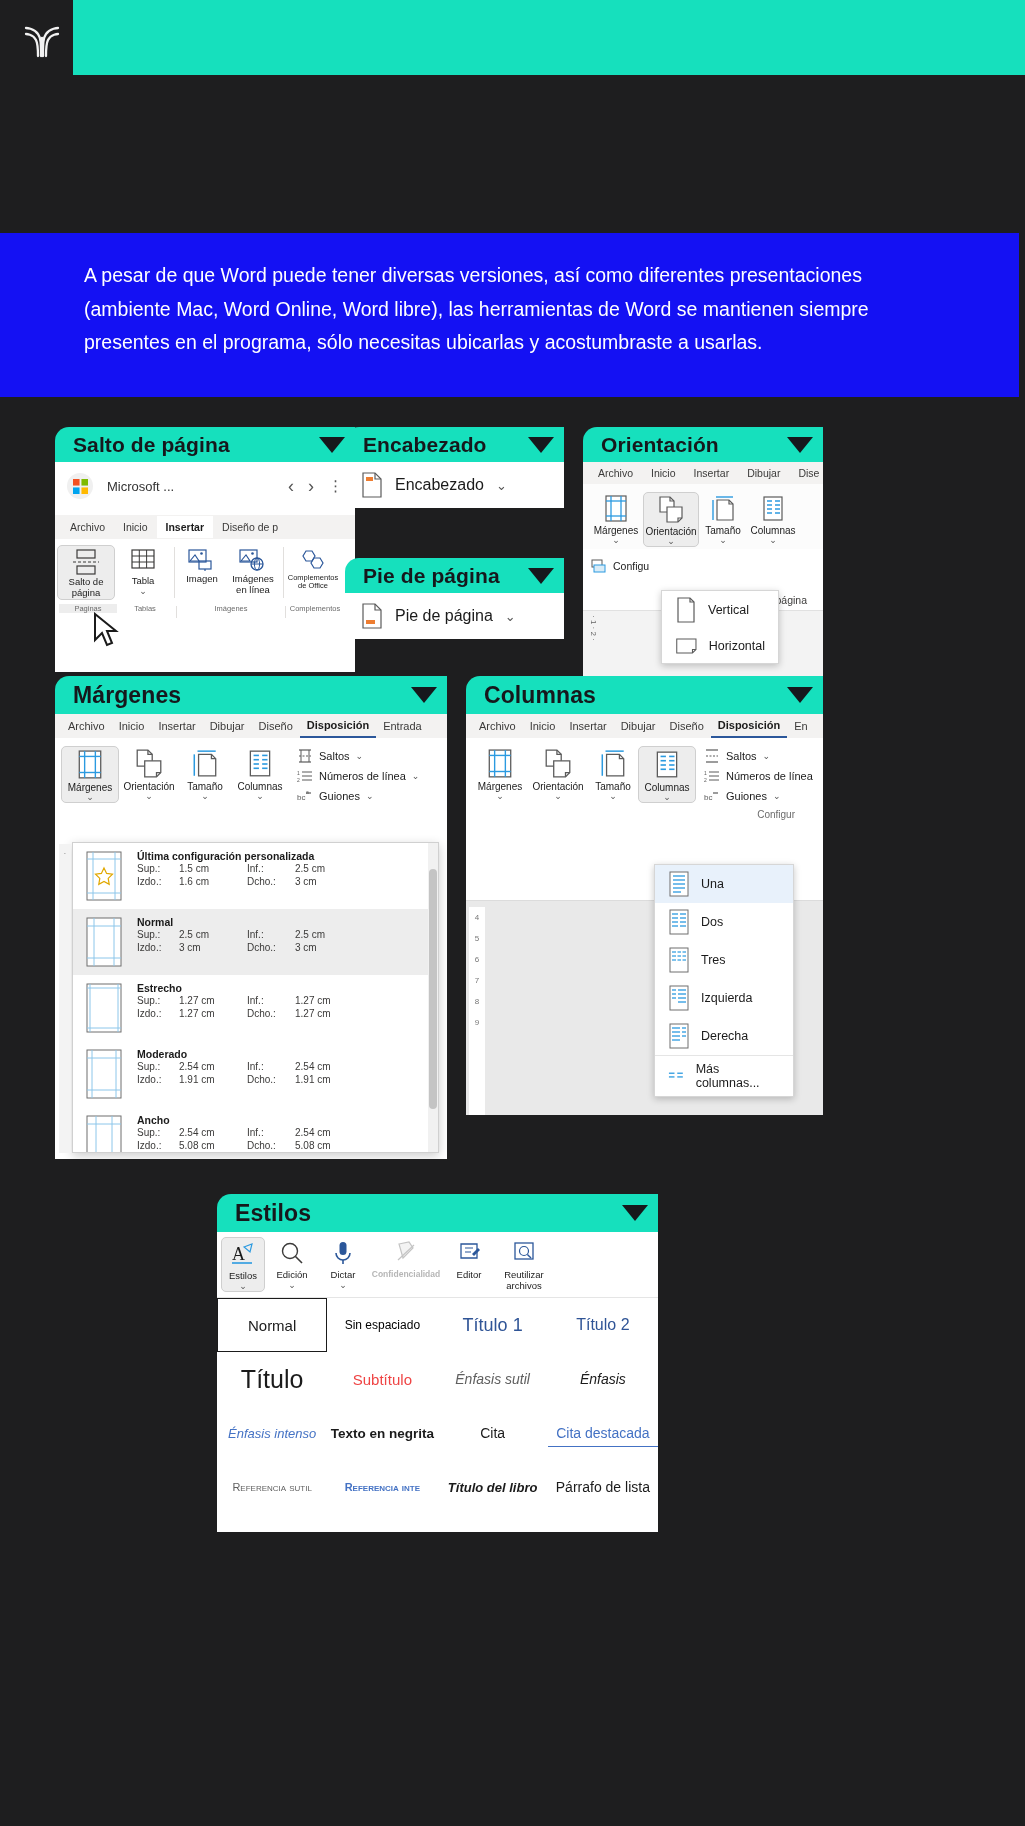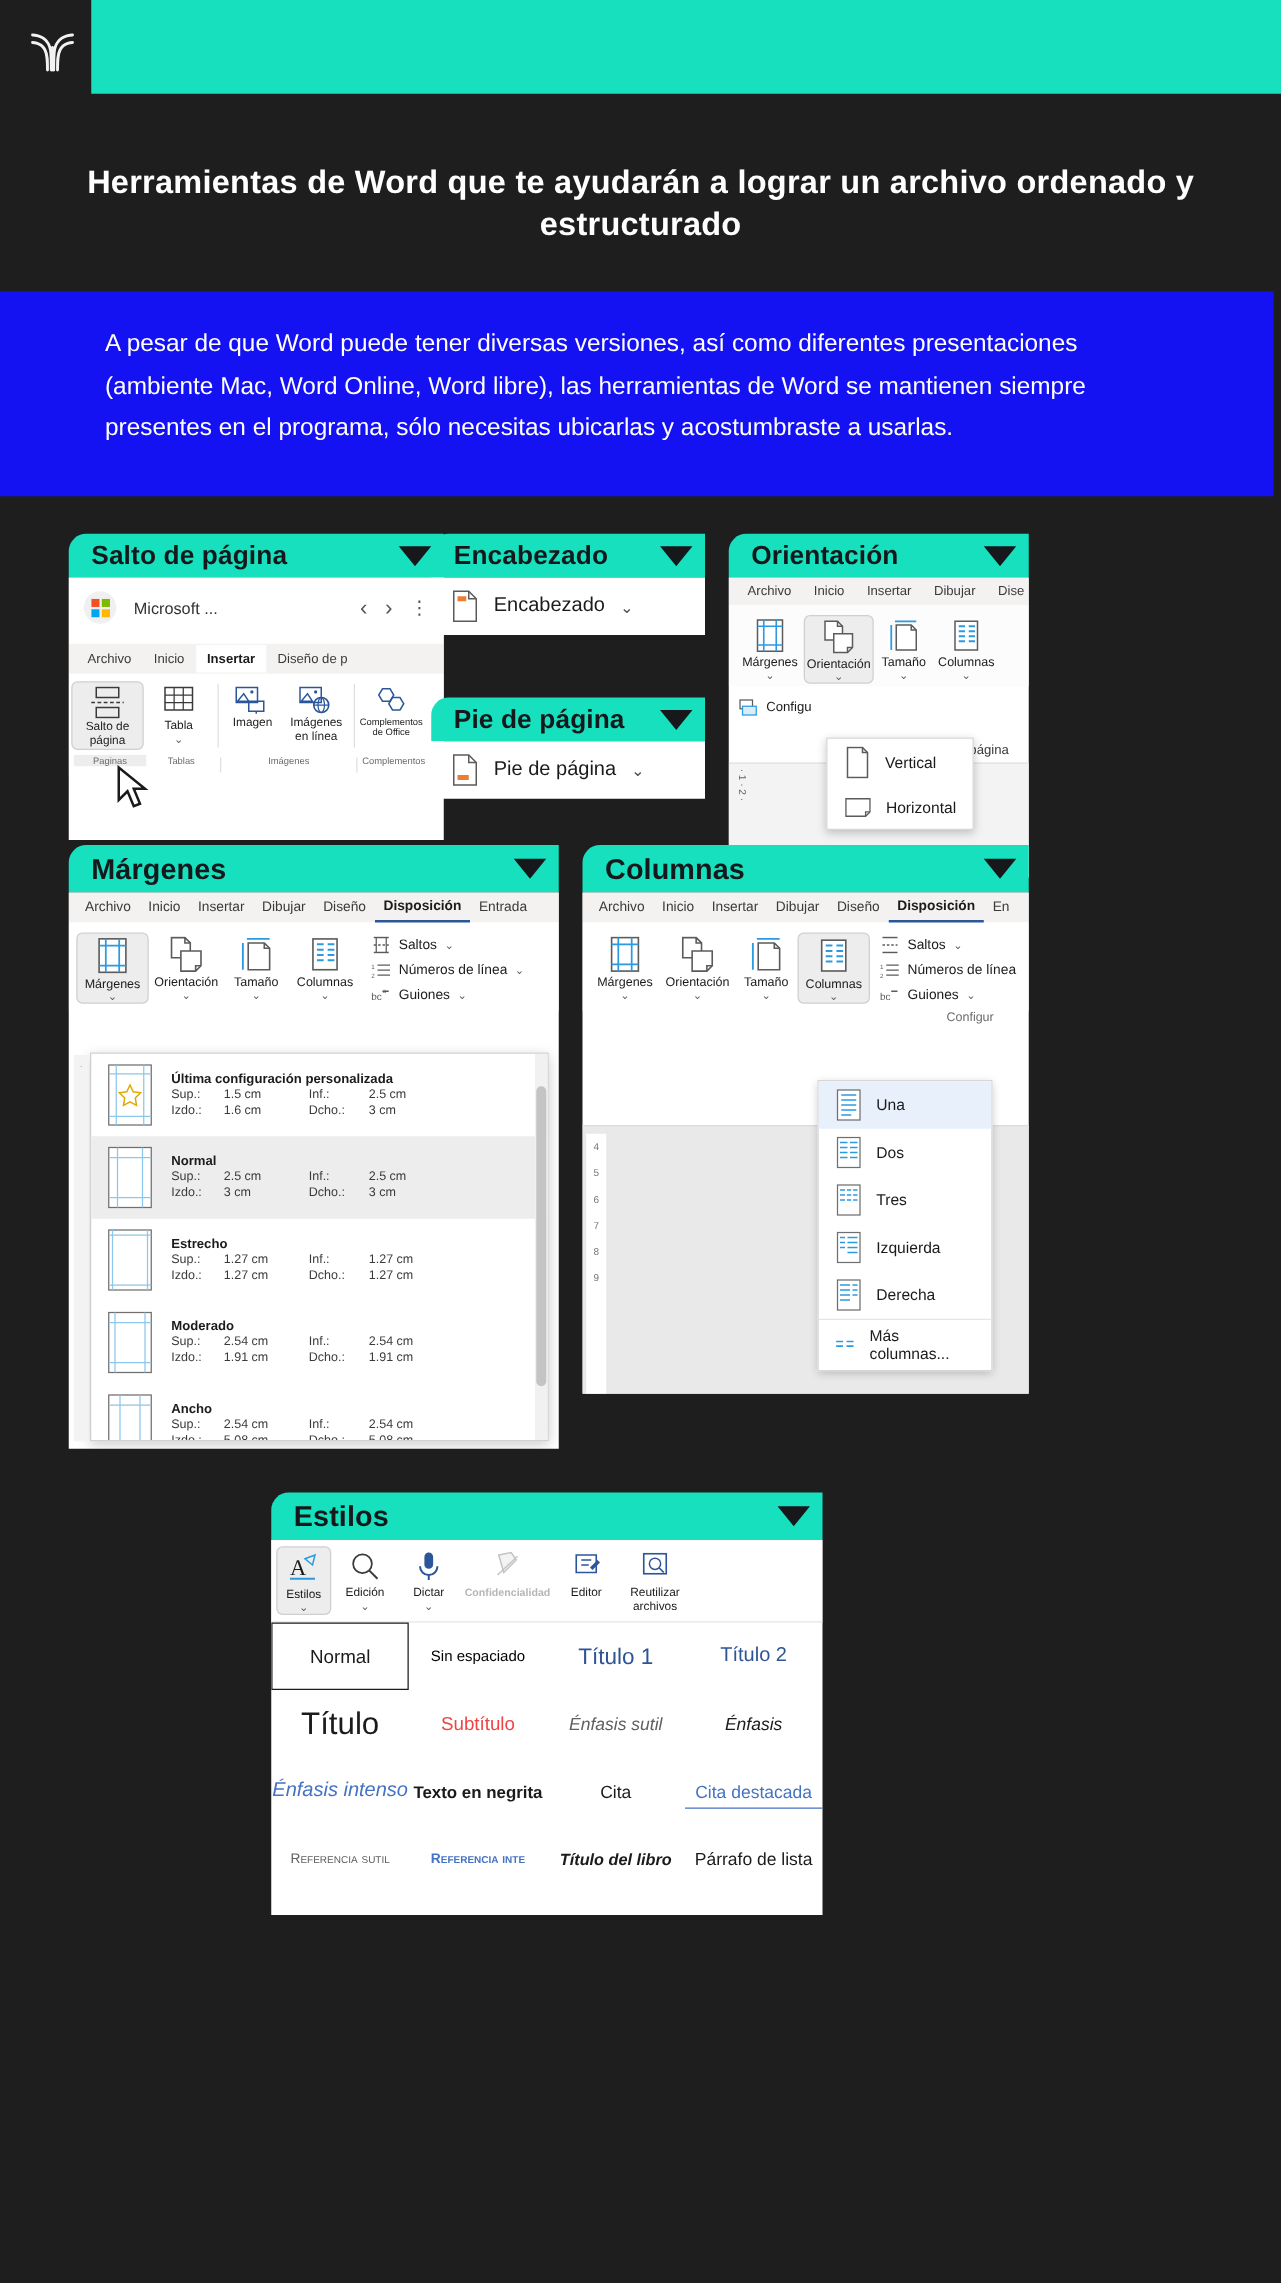--- a/index.html
+++ b/index.html
@@ -59,21 +59,21 @@
   .rbtn .chev { font-size: 9px; color: #555; line-height: 8px; }
   .rsep { width: 1px; background: #e1dfdd; margin: 2px 3px; align-self: stretch; }
   .grp-label { font-size: 7.5px; color: #6b6b6b; text-align: center; }
 
   
   .menu { background: #fff; border: 1px solid #d6d6d6; box-shadow: 0 2px 7px rgba(0,0,0,.22); }
   .menu-item { display: flex; align-items: center; gap: 11px; padding: 6px 13px; font-size: 12.5px; color: #1b1b1b; }
   .menu-item.hl { background: #e8f1fb; }
 
   
-  .mgrid { display: flex; align-items: center; gap: 10px; padding: 7px 10px 7px 8px; }
+  .mgrid { display: flex; align-items: flex-start; gap: 10px; padding: 7px 10px 7px 8px; }
   .mgrid .mtext { flex: 1; }
   .mgrid .mname { font-size: 10.5px; font-weight: bold; color: #1b1b1b; margin-bottom: 1px; }
   .mrow { display: flex; font-size: 10px; color: #3b3a39; line-height: 1.25; }
   .mrow .k { width: 42px; }
   .mrow .v { width: 68px; }
   .mrow .k2 { width: 48px; }
   .mitem.sel { background: #ededed; }
 
   
   .sgal { display: grid; grid-template-columns: repeat(4, 1fr); }
@@ -93,21 +93,20 @@
       <g fill="none" stroke="#f2f2f2" stroke-width="2.3" stroke-linecap="round">
         <path d="M4 12 C4 12 12 12 16 18 C19 22 19 28 19 40"></path>
         <path d="M4 18 C4 18 11 18 14 24 C16 28 16 32 16 40"></path>
         <path d="M36 12 C36 12 28 12 24 18 C21 22 21 28 21 40"></path>
         <path d="M36 18 C36 18 29 18 26 24 C24 28 24 32 24 40"></path>
         <path d="M20 22 L20 40"></path>
       </g>
     </svg>
   </div>
 
-  <div class="headline">Herramientas de Word que te ayudarán a lograr un archivo ordenado y estructurado</div>
 
   <div class="intro-band">
     <div class="intro-text">A pesar de que Word puede tener diversas versiones, así como diferentes presentaciones (ambiente Mac, Word Online, Word libre), las herramientas de Word se mantienen siempre presentes en el programa, sólo necesitas ubicarlas y acostumbraste a usarlas.</div>
   </div>
 
   <div class="card" style="left:55px; top:427px; width:300px;">
     <div class="card-head">
       <span class="card-title">Salto de página</span>
       <span class="caret"></span>
     </div>
@@ -856,21 +855,21 @@
         <div class="scell" style="color:#ef4444;font-size:15px;">
             <span>Subtítulo</span>
           </div>
         <div class="scell" style="color:#5f5f5f;font-style:italic;font-size:14px;">
             <span>Énfasis sutil</span>
           </div>
         <div class="scell" style="color:#1b1b1b;font-style:italic;font-size:14px;">
             <span>Énfasis</span>
           </div>
 
-        <div class="scell" style="color:#4472c4;font-style:italic;font-size:16px;">
+        <div class="scell" style="color:#4472c4;font-style:italic;font-size:13px;">
             <span>Énfasis intenso</span>
           </div>
         <div class="scell" style="color:#1b1b1b;font-weight:bold;font-size:13.5px;">
             <span>Texto en negrita</span>
           </div>
         <div class="scell" style="color:#1b1b1b;font-size:14px;">
             <span>Cita</span>
           </div>
         <div class="scell" style="color:#4472c4;font-size:14px;border-bottom:1.5px solid #4472c4;align-self:center;height:28px;">
             <span>Cita destacada</span>

